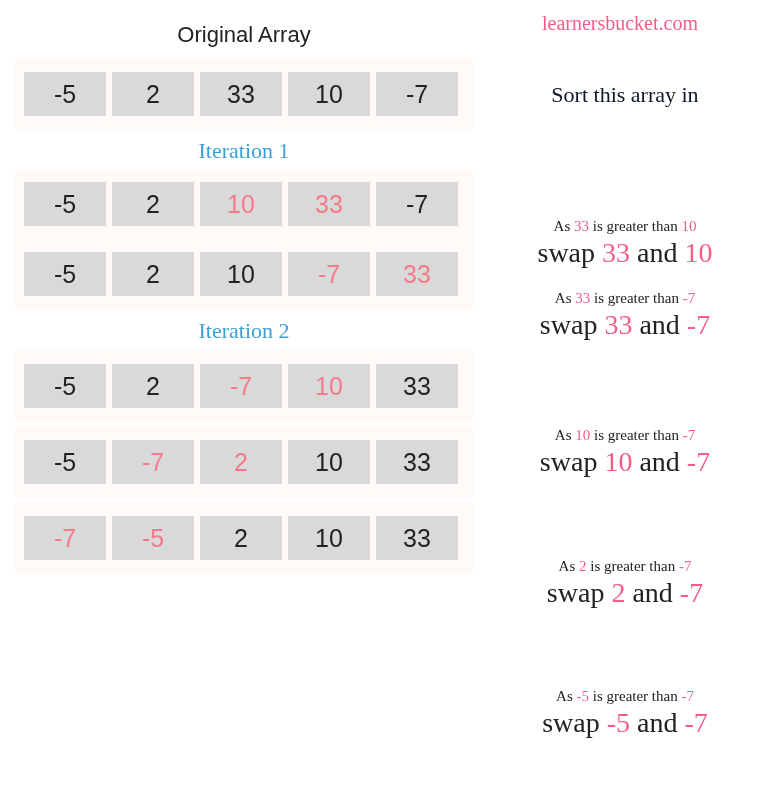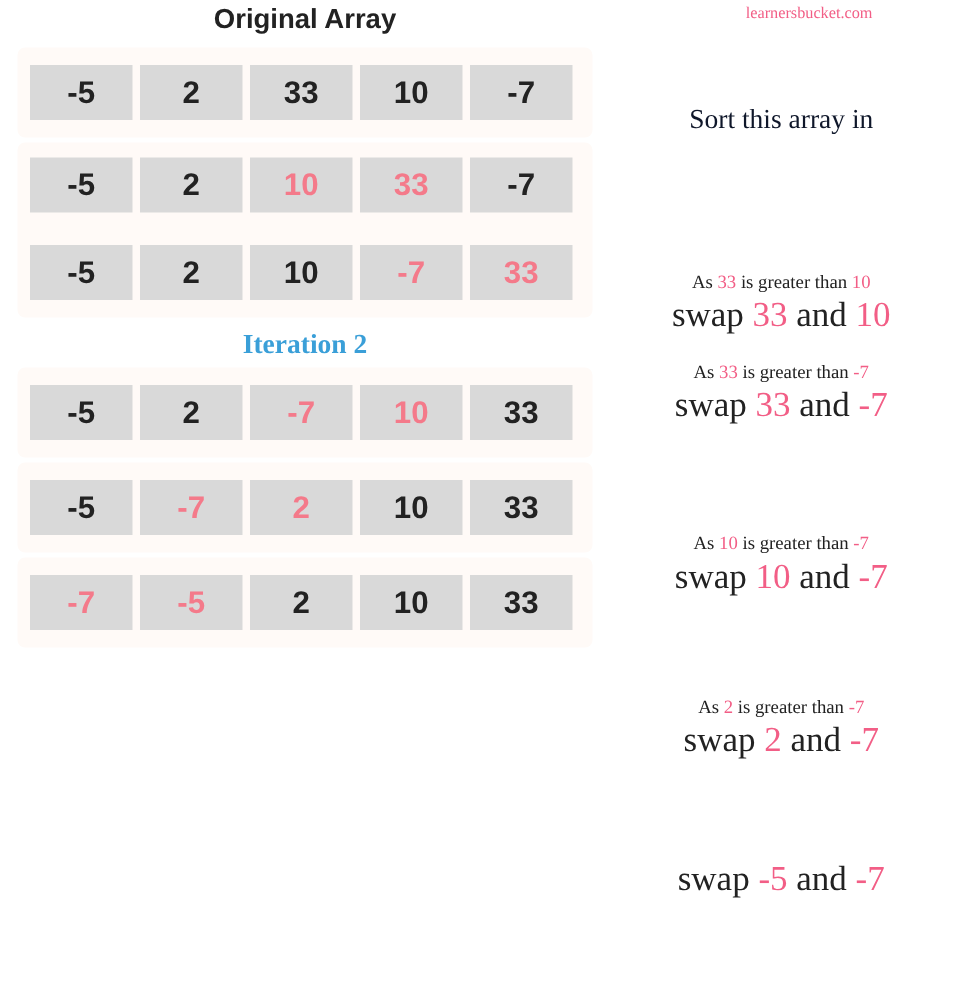--- a/index.html
+++ b/index.html
@@ -6,32 +6,31 @@
   body {
     width: 768px;
     height: 800px;
     background: #ffffff;
     font-family: Georgia, 'Times New Roman', serif;
     color: #222;
     position: relative;
   }
   .brand {
     position: absolute;
-    top: 2px;
+    top: 12px;
     right: 70px;
     color: #f25e86;
-    font-size: 13px;
+    font-size: 20px;
     font-family: Georgia, serif;
     text-align: right;
   }
   .left {
     width: 480px;
     padding-left: 14px;
-    padding-top: 2px;
-    font-weight: bold;
+    padding-top: 22px;
   }
   .heading {
     font-family: Arial, Helvetica, sans-serif;
     font-size: 22px;
     text-align: center;
     width: 460px;
     color: #222;
     margin-bottom: 10px;
   }
   .iter-title {
@@ -104,20 +103,21 @@
   <div class="panel">
     <div class="array-row">
         <div class="cell">-5</div>
         <div class="cell">2</div>
         <div class="cell">33</div>
         <div class="cell">10</div>
         <div class="cell">-7</div>
       </div>
   </div>
 
+  <div class="iter-title">Iteration 1</div>
   <div class="panel tall">
     <div class="array-row">
         <div class="cell">-5</div>
         <div class="cell">2</div>
         <div class="cell hl">10</div>
         <div class="cell hl">33</div>
         <div class="cell">-7</div>
       </div>
     <div class="array-row">
         <div class="cell">-5</div>
@@ -179,14 +179,15 @@
   <div class="small"><span>As </span><span class="pink">10</span><span> is greater than </span><span class="pink">-7</span></div>
   <div class="big"><span>swap </span><span class="pink">10</span><span> and </span><span class="pink">-7</span></div>
 </div>
 
 <div class="expl" style="top:558px">
   <div class="small"><span>As </span><span class="pink">2</span><span> is greater than </span><span class="pink">-7</span></div>
   <div class="big"><span>swap </span><span class="pink">2</span><span> and </span><span class="pink">-7</span></div>
 </div>
 
 <div class="expl" style="top:688px">
+  <div class="small"><span>As </span><span class="pink">-5</span><span> is greater than </span><span class="pink">-7</span></div>
   <div class="big"><span>swap </span><span class="pink">-5</span><span> and </span><span class="pink">-7</span></div>
 </div>
 
 </body></html>

